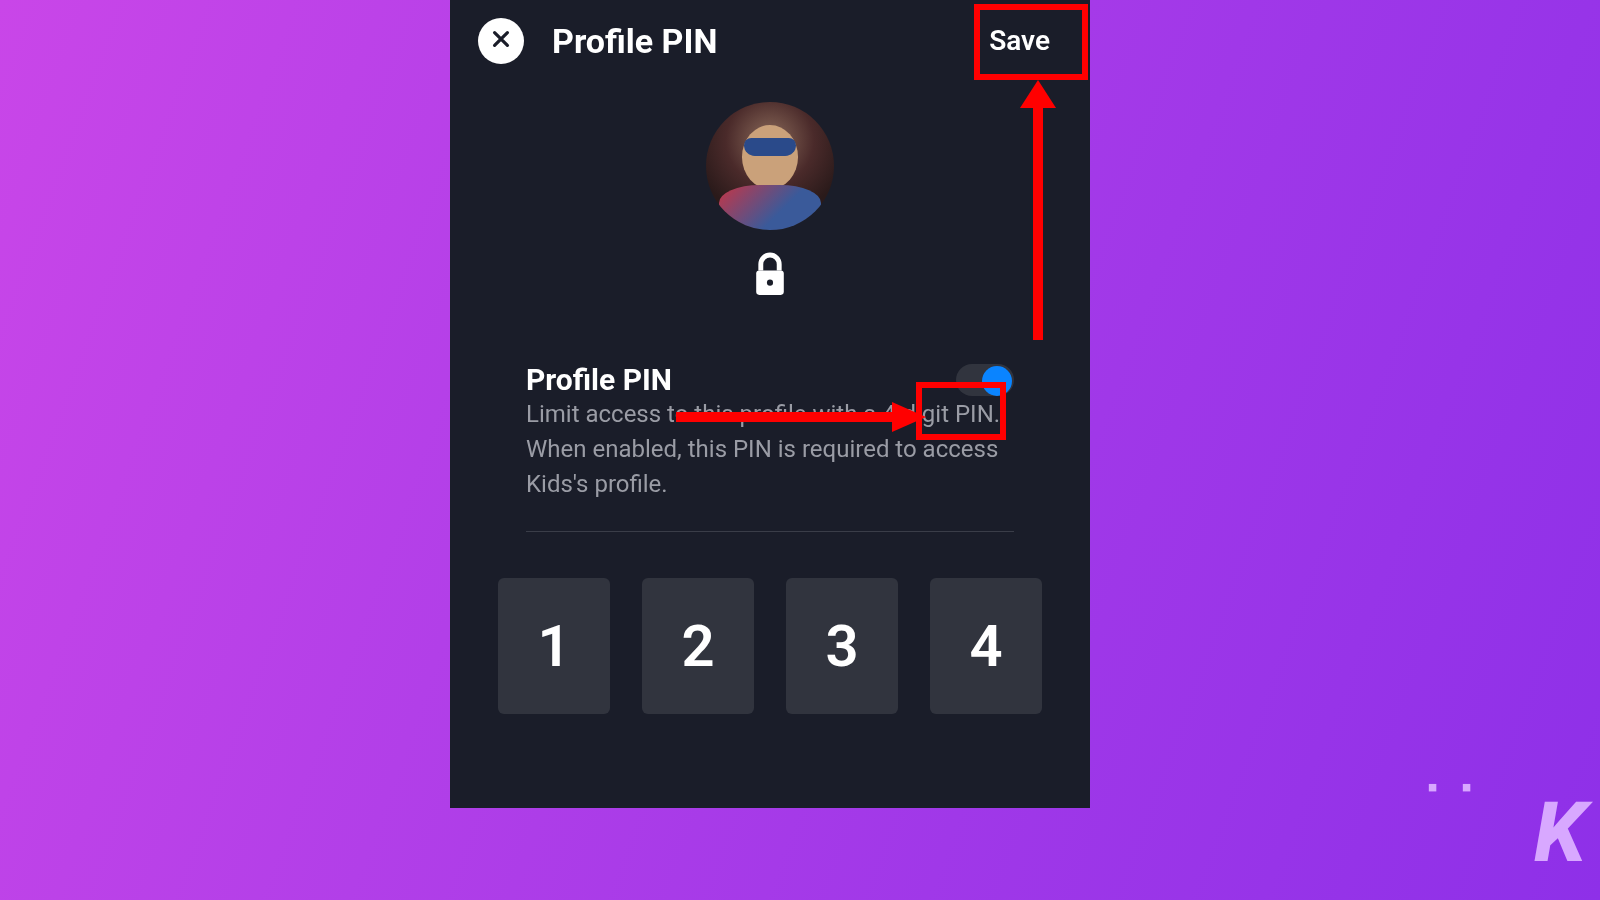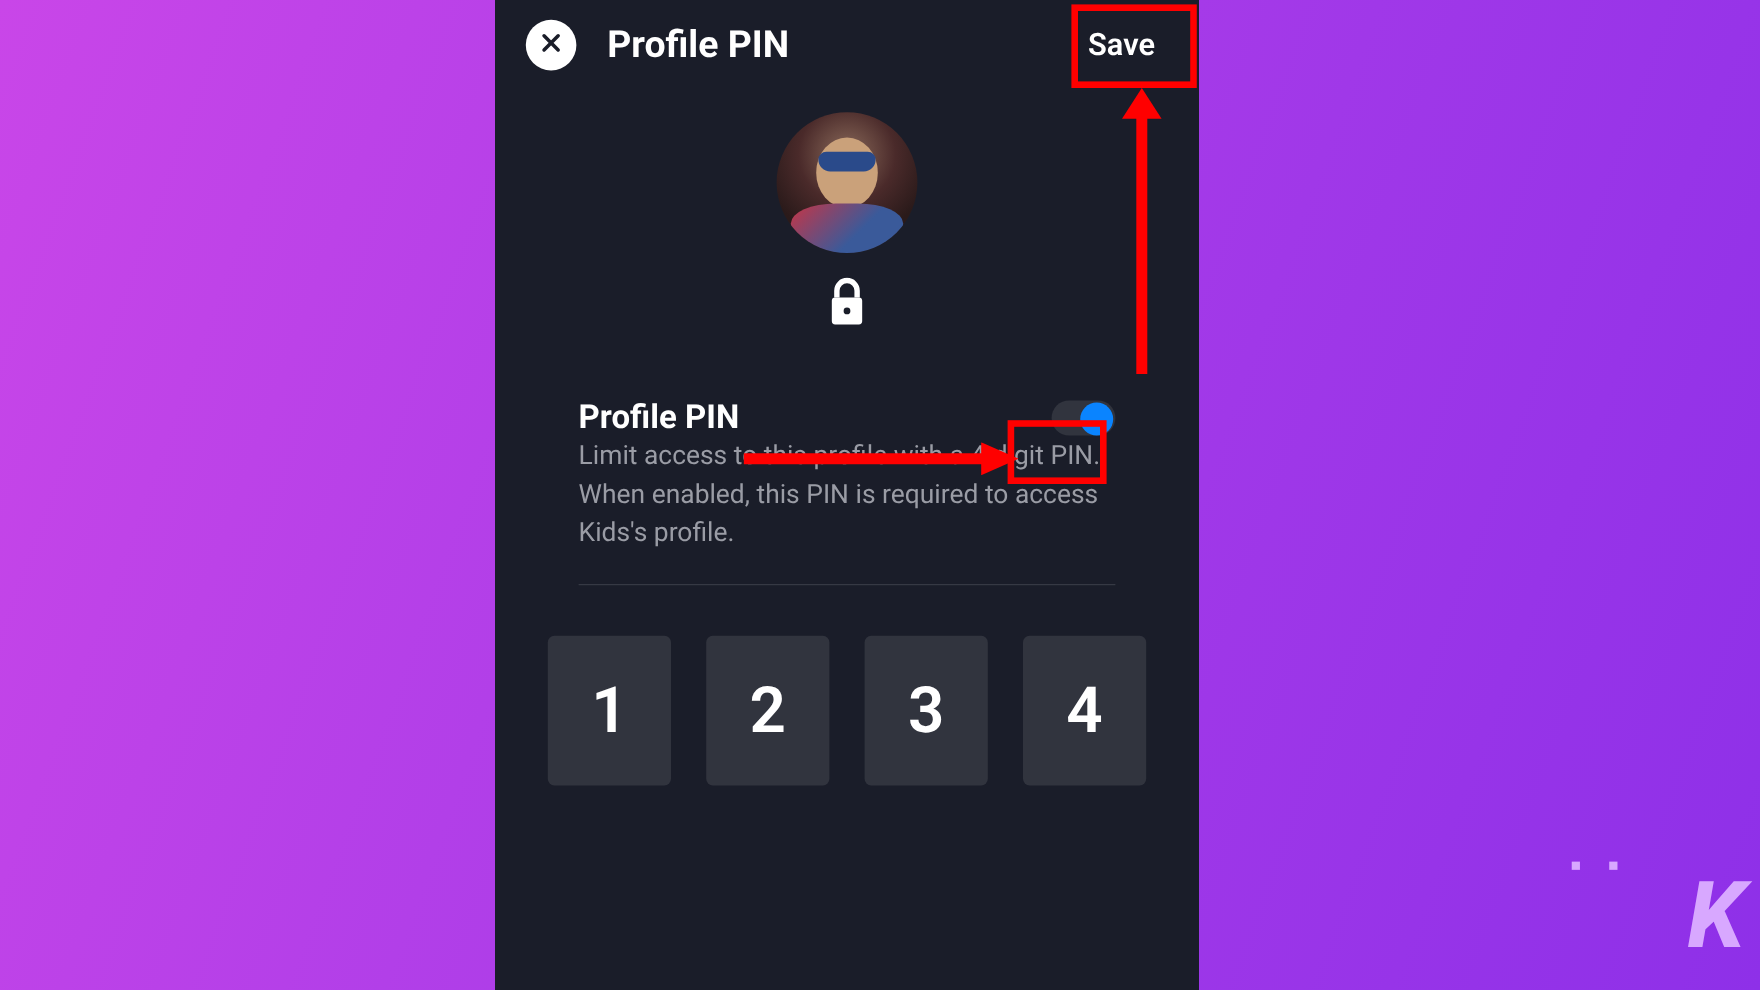--- a/index.html
+++ b/index.html
@@ -9,21 +9,21 @@
       background: linear-gradient(110deg, #c946e8 0%, #b23fe8 35%, #a038e8 65%, #8e30e8 100%);
       font-family: -apple-system, BlinkMacSystemFont, "Segoe UI", Roboto, sans-serif;
       position: relative;
       overflow: hidden;
     }
     .panel {
       position: absolute;
       left: 450px;
       top: 0;
       width: 640px;
-      height: 900px;
+      height: 808px;
       background: #1a1d29;
       color: #ffffff;
     }
     .header {
       display: flex;
       align-items: center;
       padding: 18px 28px;
       gap: 28px;
       position: relative;
     }

